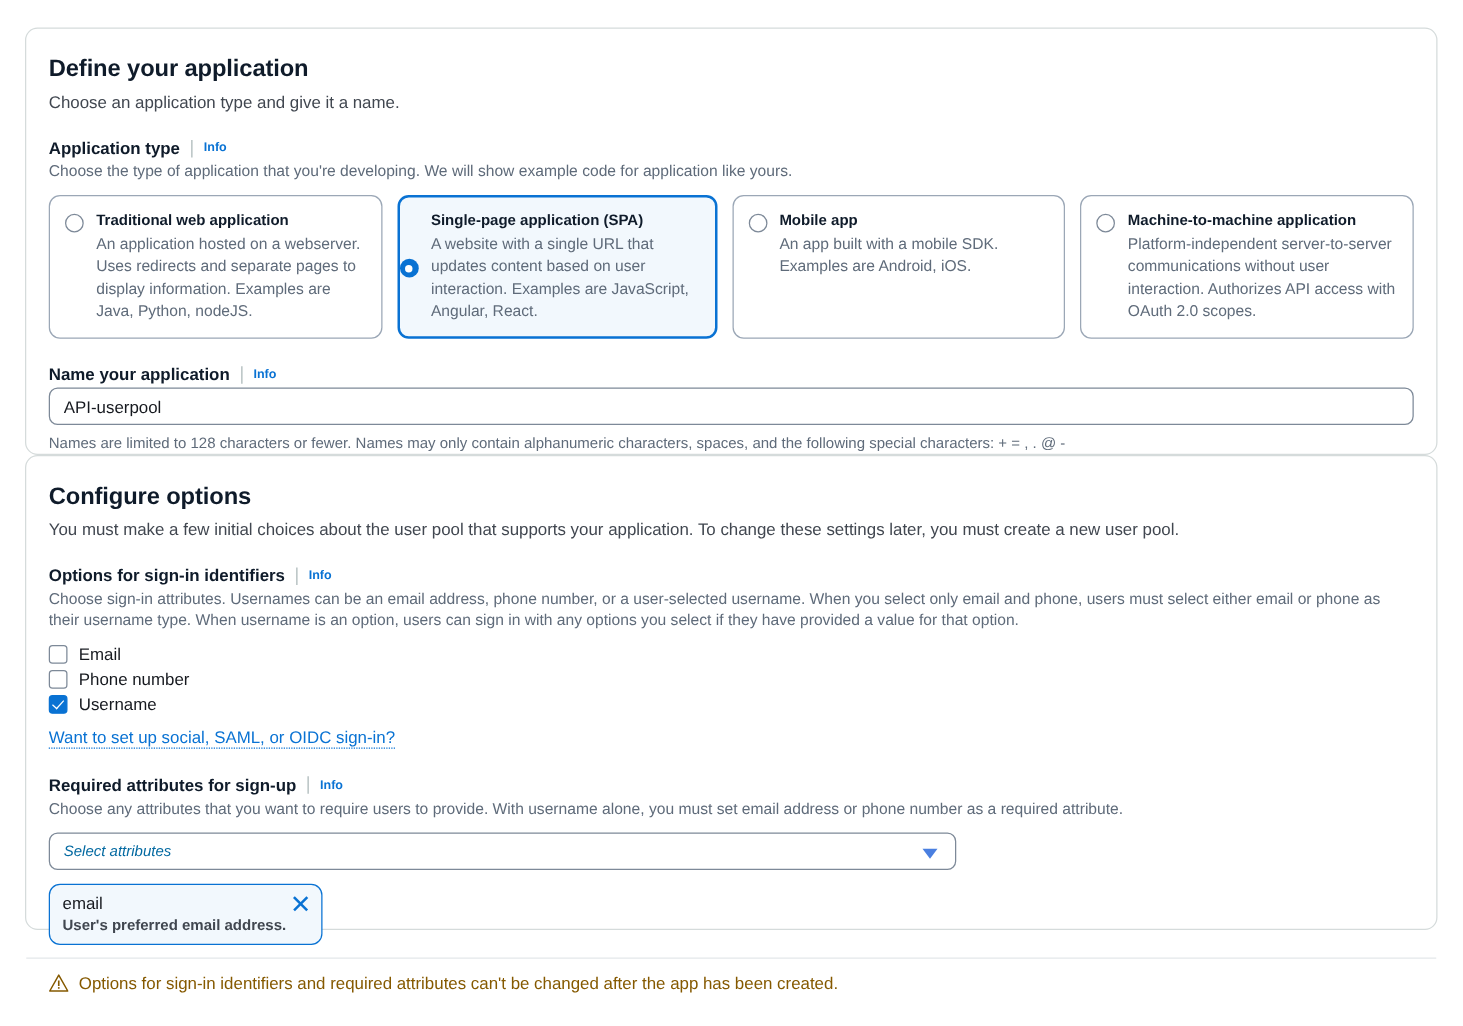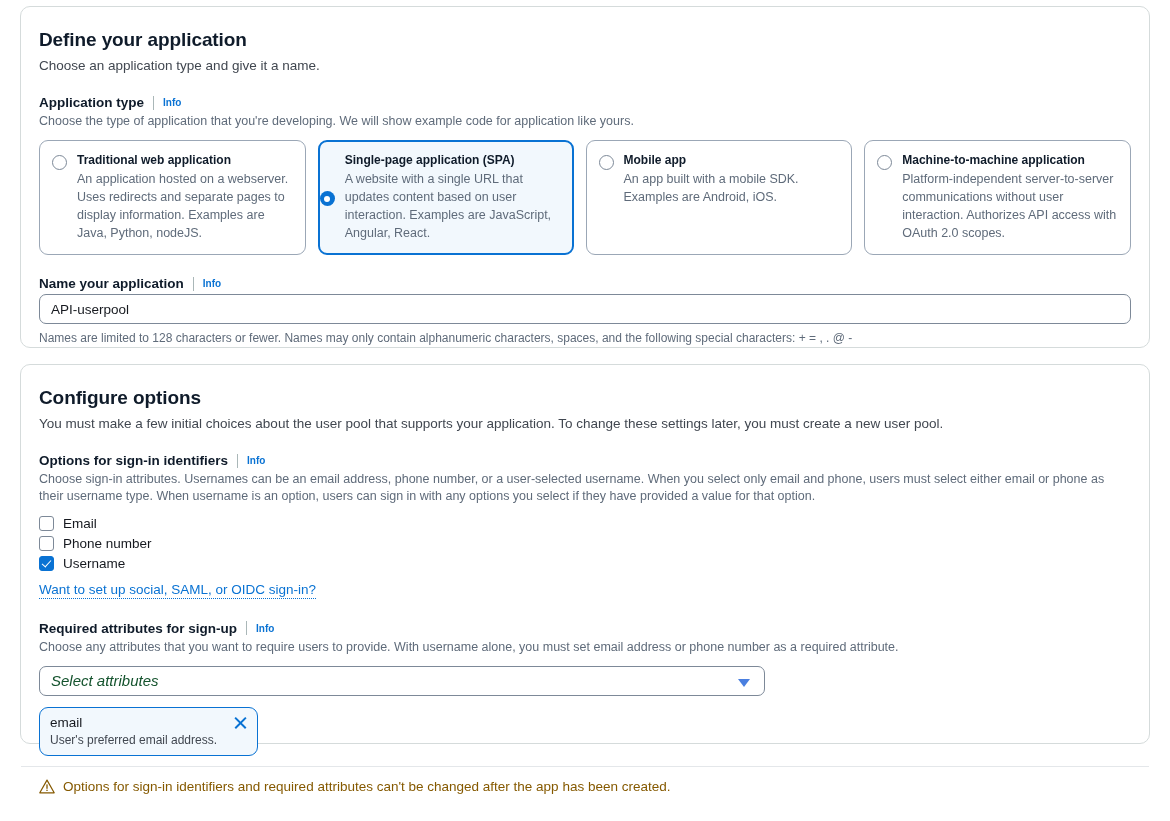--- a/index.html
+++ b/index.html
@@ -17,21 +17,21 @@
   .page { width: 1170px; height: 821px; position: relative; }
 
   .panel {
     position: absolute;
     left: 20px;
     width: 1130px;
     background: #ffffff;
     border: 1px solid #d5dbdb;
     border-radius: 10px;
   }
-  #panel-define { top: 6px; height: 342px; }
+  #panel-define { top: 22px; height: 342px; }
   #panel-configure { top: 364px; height: 380px; }
 
   .panel-inner { padding: 22px 18px 0 18px; }
 
   h2.section-title {
     font-size: 19px;
     font-weight: bold;
     margin: 0 0 6px 0;
     color: #0f1b2a;
     letter-spacing: -0.1px;
@@ -200,23 +200,23 @@
     height: 30px;
     border: 1px solid #7d8998;
     border-radius: 7px;
     background: #fff;
     display: flex;
     align-items: center;
     padding: 0 11px;
     cursor: pointer;
   }
   .select-placeholder {
-    font-size: 15px;
+    font-size: 12px;
     font-style: italic;
-    color: #14532d;
+    color: #0369a1;
   }
   .chevron {
     position: absolute;
     right: 14px;
     top: 12px;
     width: 0; height: 0;
     border-left: 6px solid transparent;
     border-right: 6px solid transparent;
     border-top: 8px solid #4a7fe0;
   }
@@ -233,20 +233,21 @@
   }
   .token-title {
     font-size: 13.5px;
     color: #16191f;
     line-height: 1.2;
   }
   .token-desc {
     font-size: 12px;
     color: #414750;
     margin-top: 2px;
+    font-weight: bold;
   }
   .token-x {
     position: absolute;
     right: 9px;
     top: 7px;
     width: 15px; height: 15px;
     cursor: pointer;
   }
   .token-x::before, .token-x::after {
     content: "";

